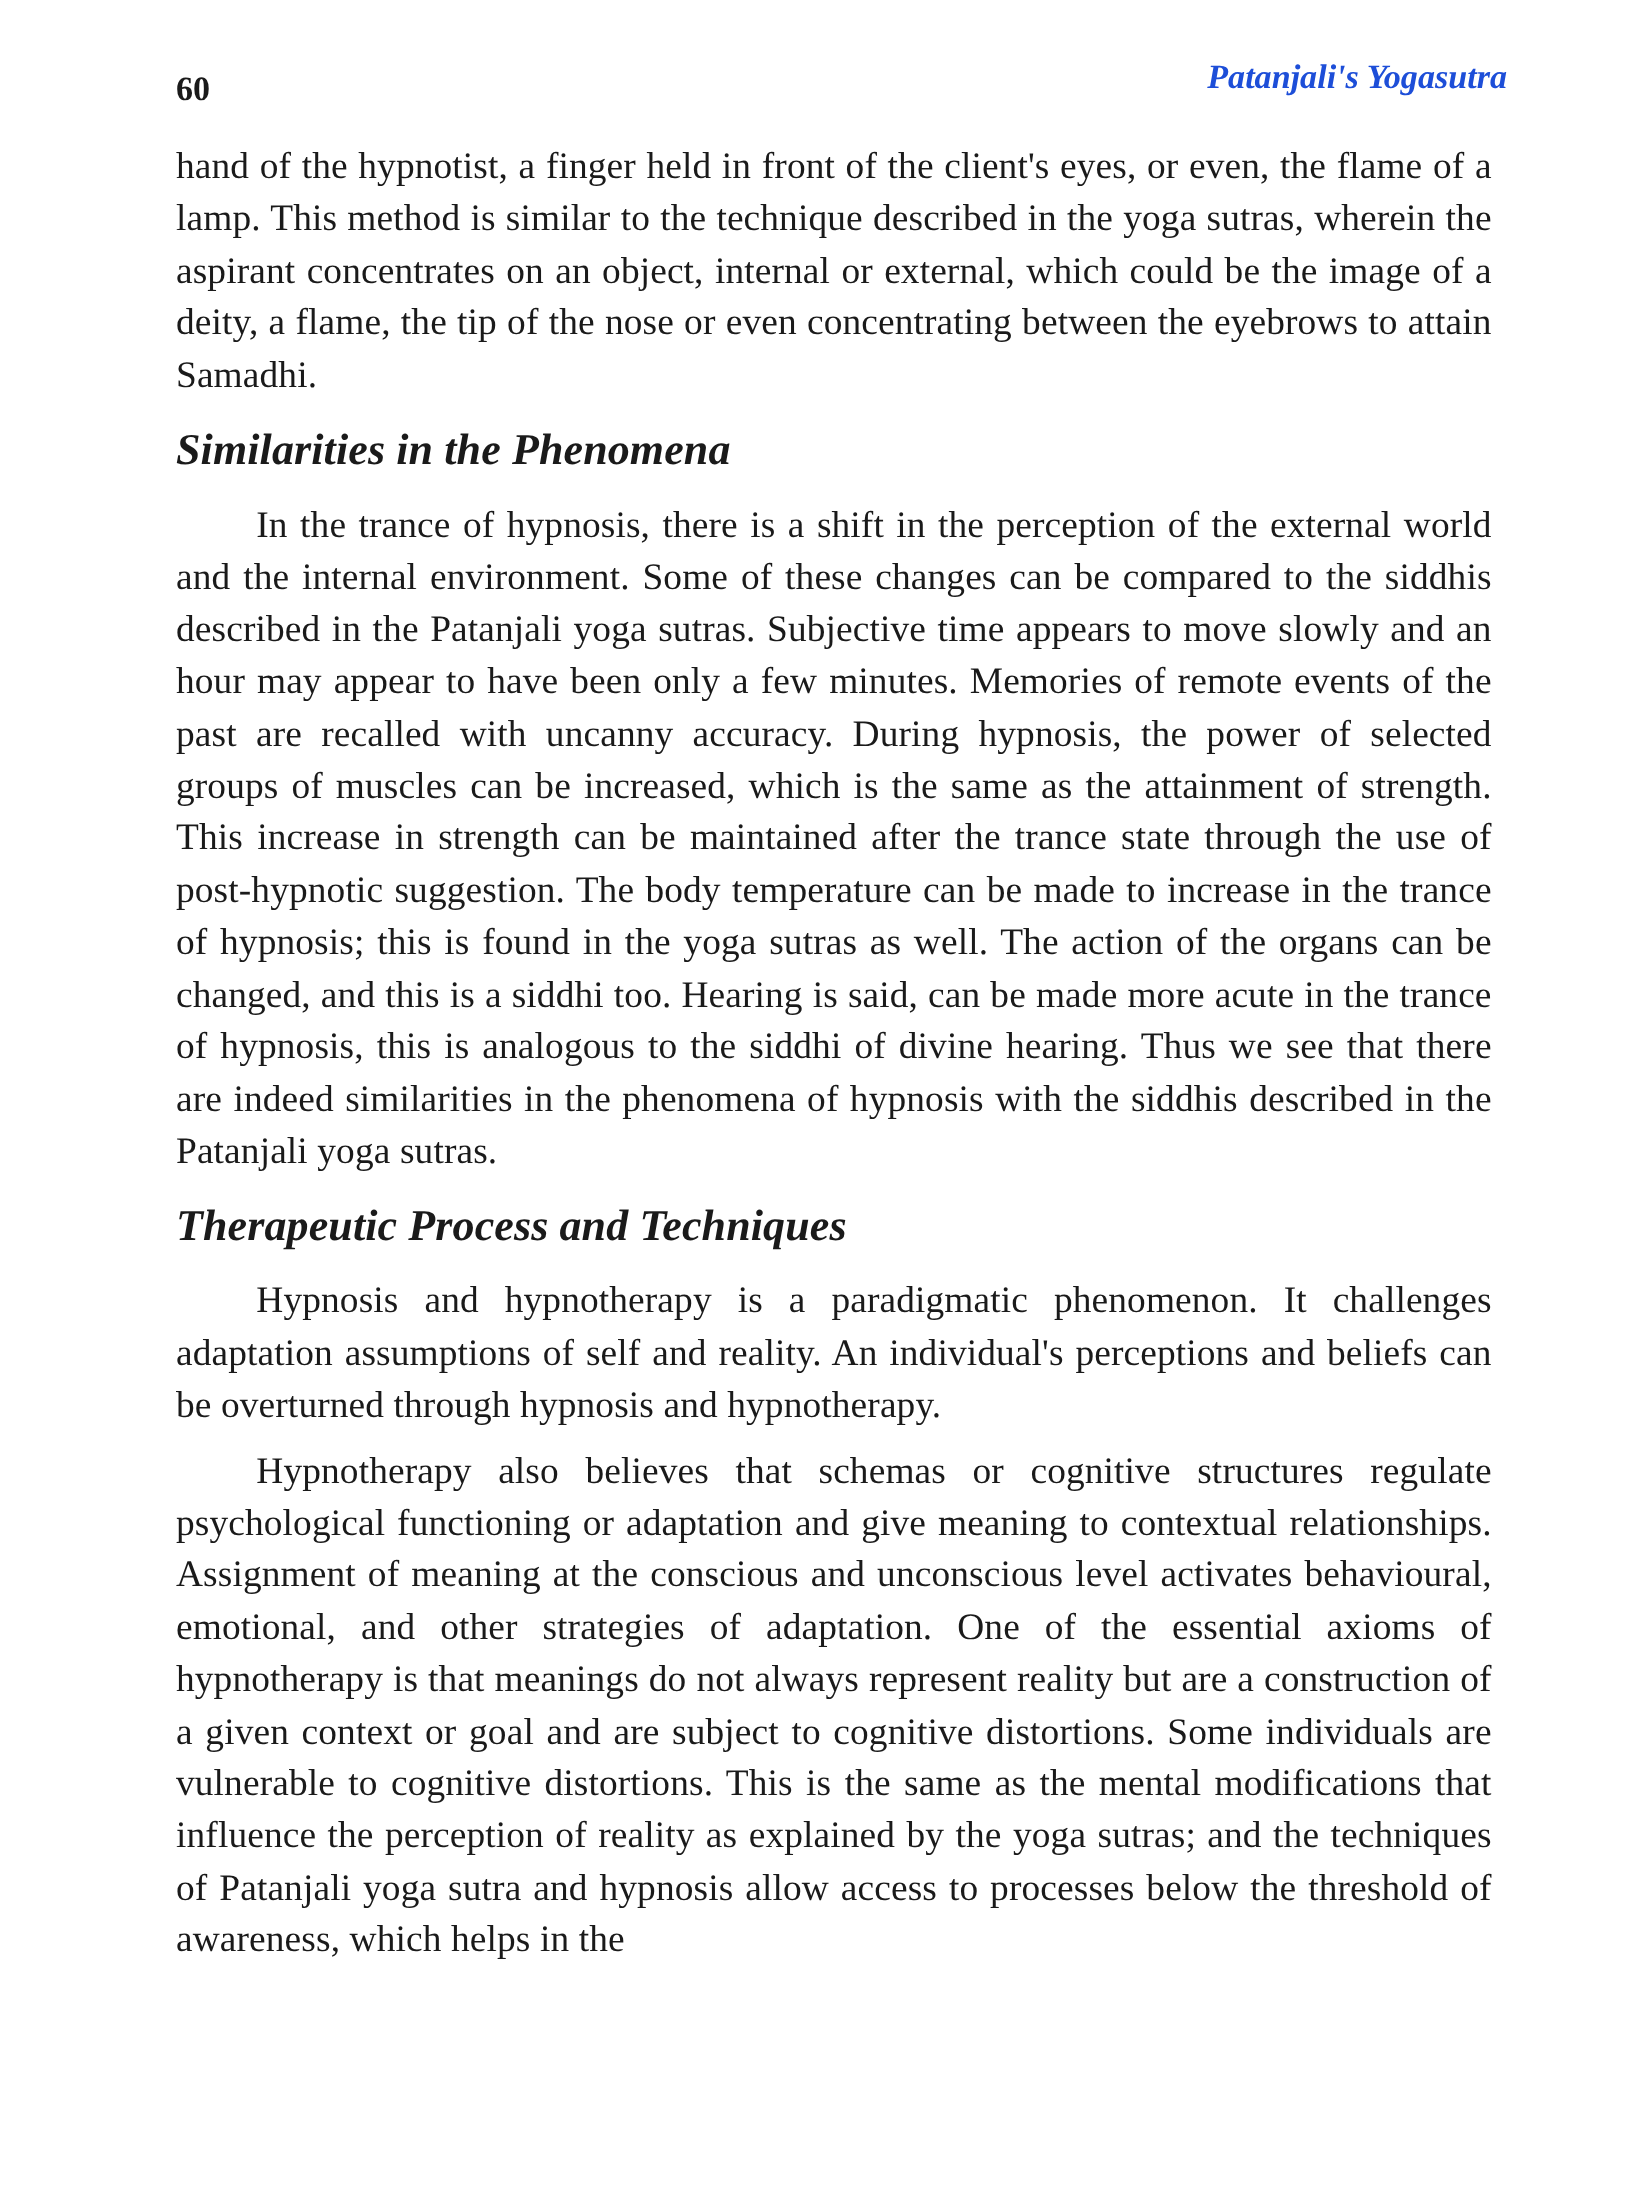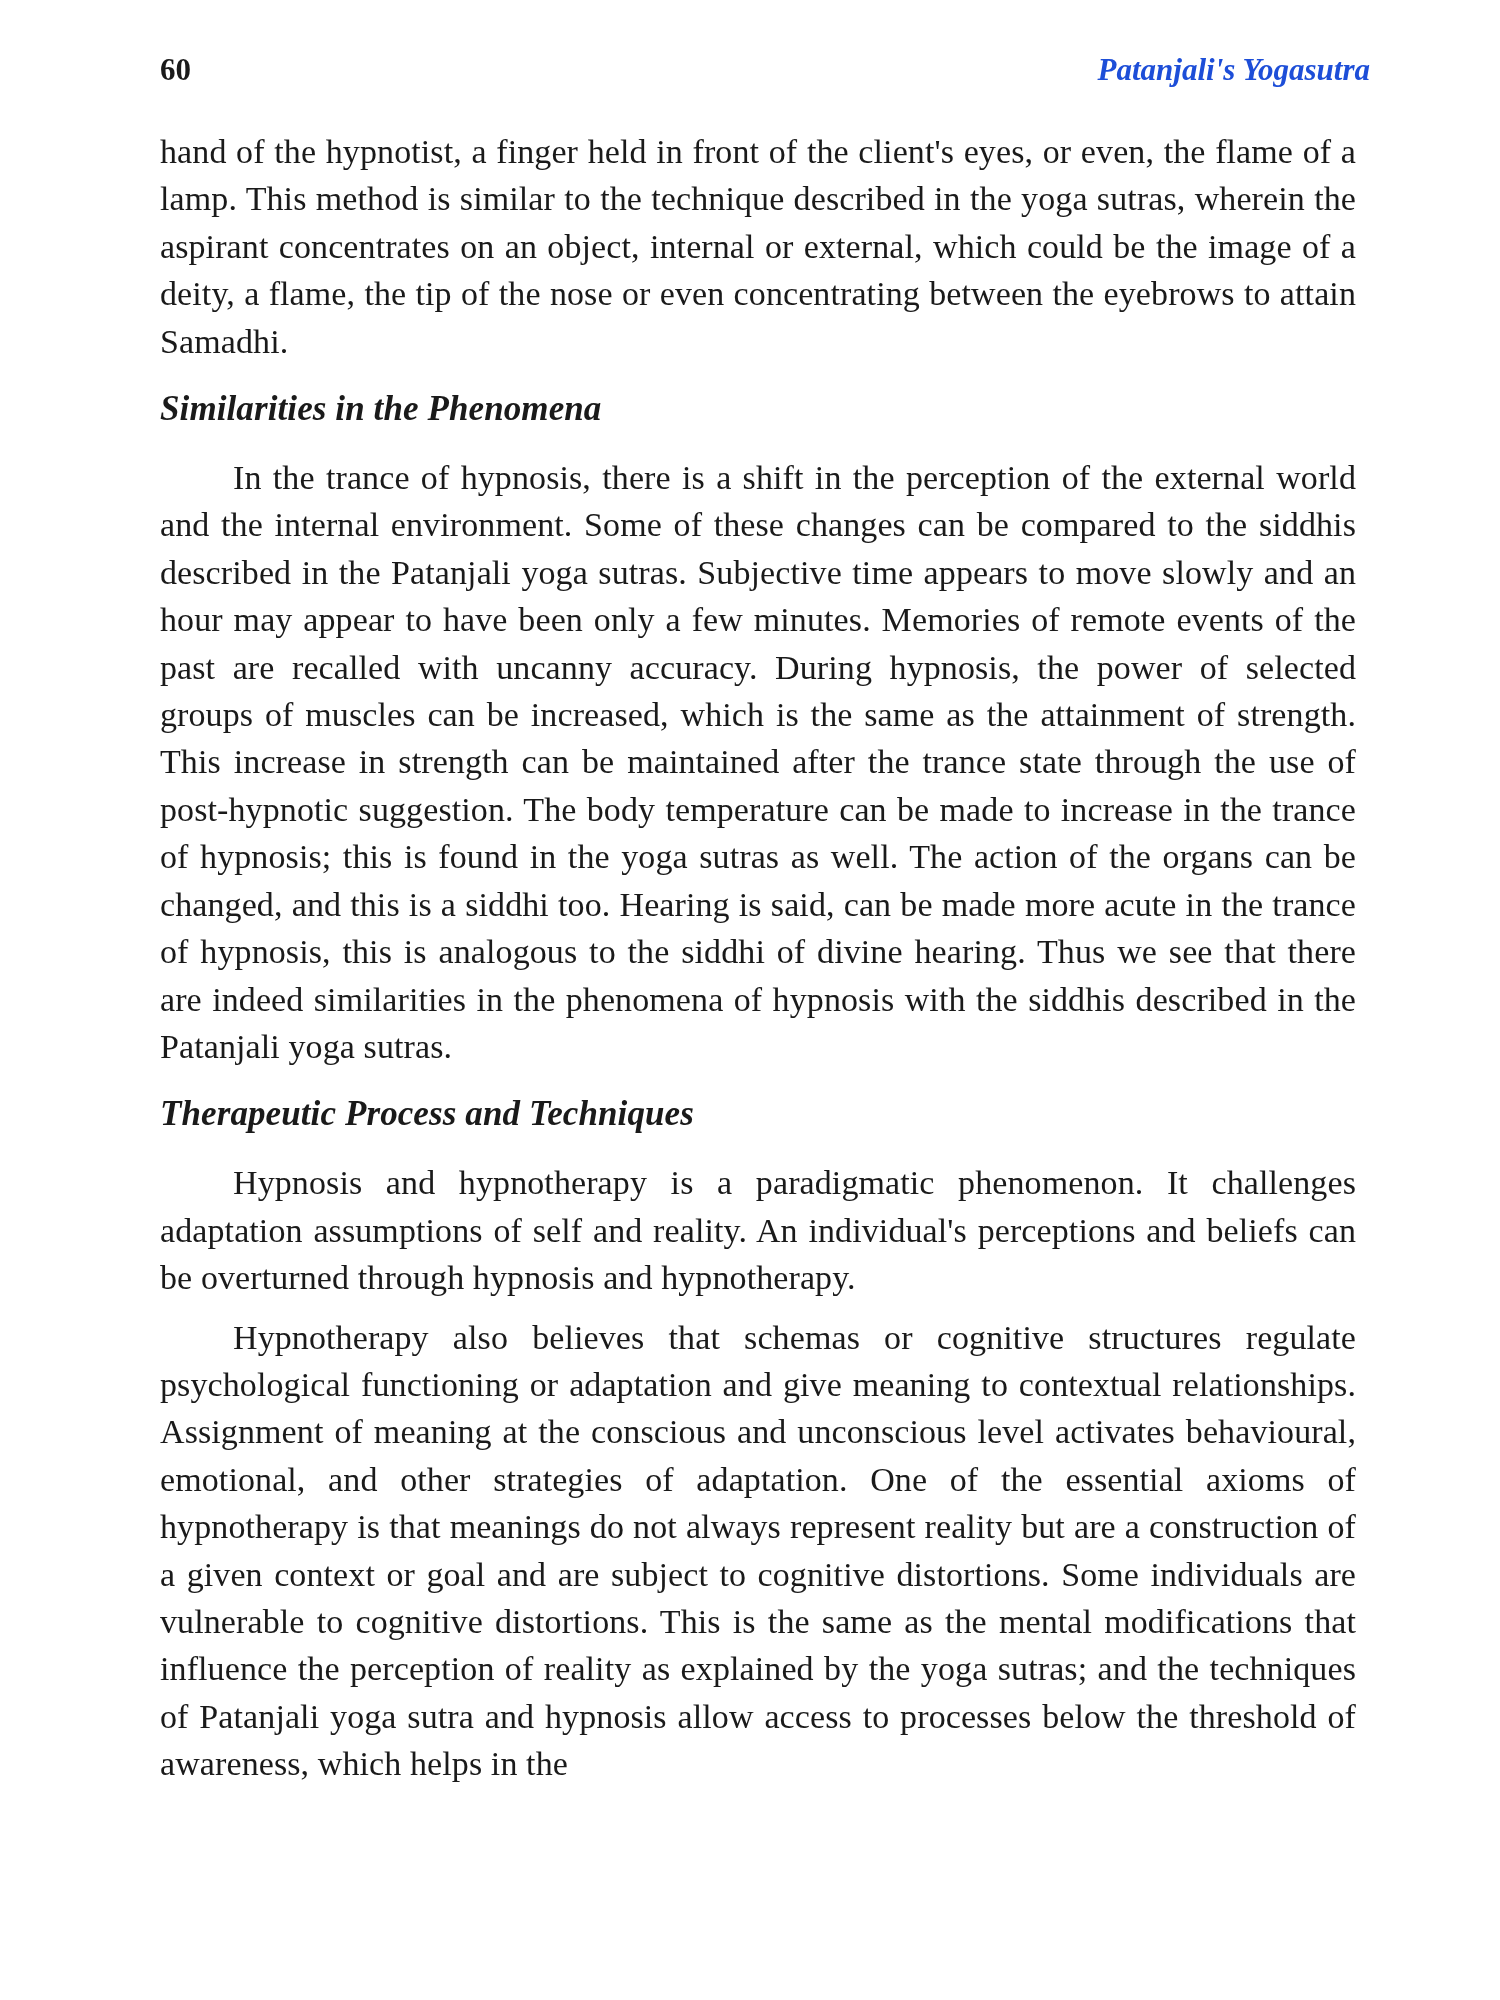--- a/index.html
+++ b/index.html
@@ -26,21 +26,21 @@
       top: 50px;
       left: 0;
       width: 1210px;
       height: 40px;
       font-size: 31px;
       line-height: 40px;
     }
     .page-number {
       position: absolute;
       left: 0;
-      top: 0;
+      top: 11px;
       font-weight: bold;
       color: #1a1a1a;
     }
     .book-title {
       position: absolute;
       right: 0;
       top: 0;
       font-style: italic;
       font-weight: bold;
       color: #1d4ed8;
@@ -57,21 +57,21 @@
     }
     .body p {
       margin: 0;
     }
     .body p.indent {
       text-indent: 73px;
     }
     .section-heading {
       font-style: italic;
       font-weight: bold;
-      font-size: 35px;
+      font-size: 40px;
       line-height: 47px;
       margin: 20px 0 22px 0;
       text-align: left;
     }
     .gap-para {
       margin-top: 12px !important;
     }
   </style>
 </head>
 <body>

